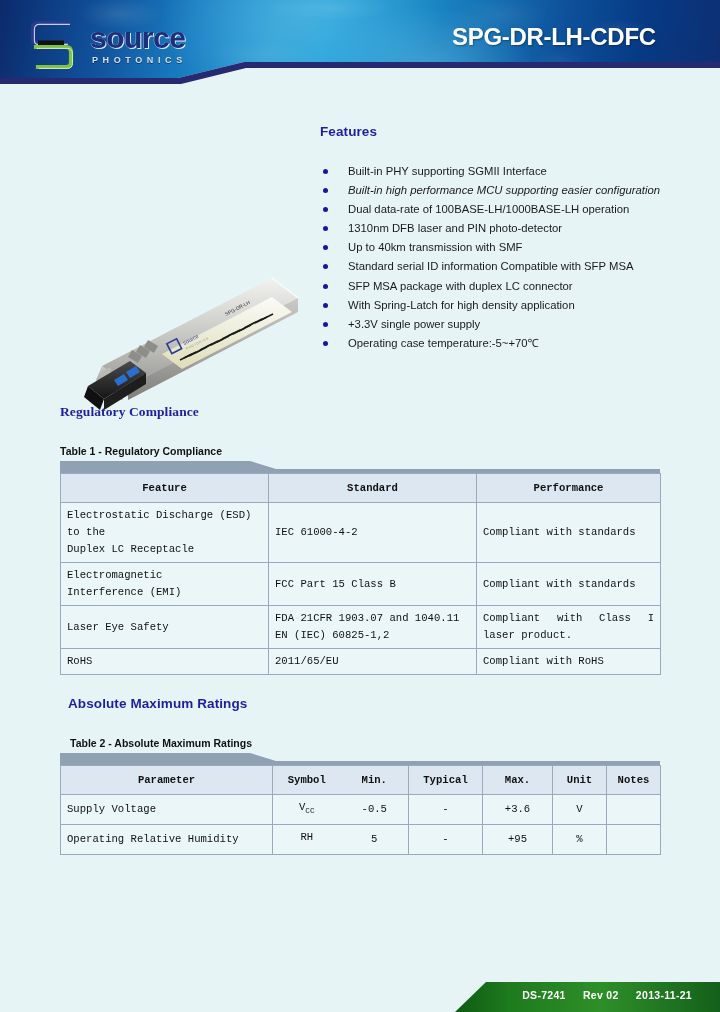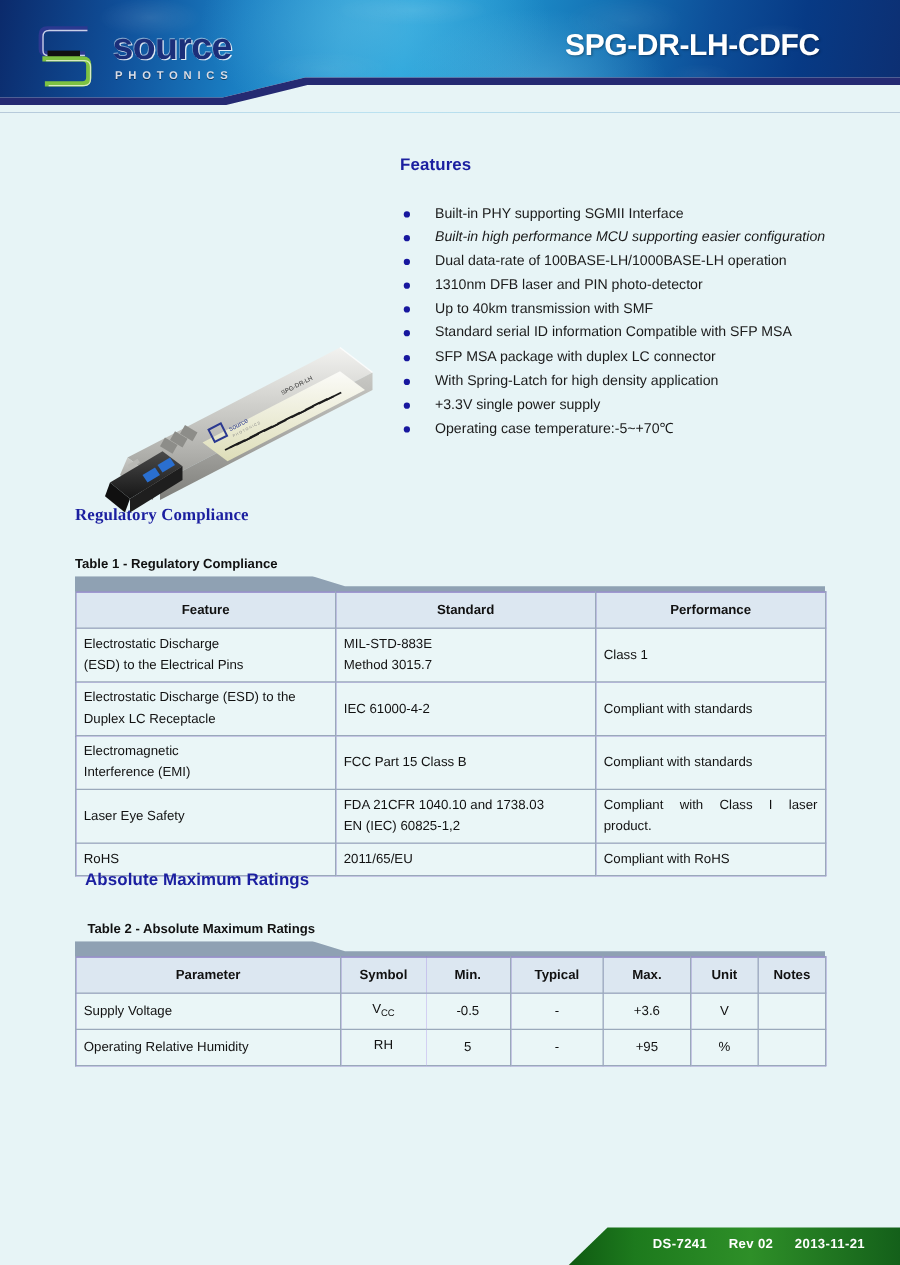--- a/index.html
+++ b/index.html
@@ -172,21 +172,22 @@
     display: block;
     width: 600px;
     height: 12px;
   }
 
   
   table.dt {
     border-collapse: collapse;
     width: 600px;
     table-layout: fixed;
-    background: #6d28d9;
+    background: #b91c1c;
+    font-family: Liberation Mono, monospace;
   }
   table.dt th, table.dt td {
     border: 1px solid #9aa9bb;
     font-size: 10.6px;
     color: #111111;
     vertical-align: middle;
   }
   table.dt th {
     background: #dce7f1;
     font-weight: bold;
@@ -392,49 +393,38 @@
       <thead>
         <tr>
           <th>Feature</th>
           <th>Standard</th>
           <th>Performance</th>
         </tr>
       </thead>
       <tbody>
         <tr>
           <td>
-            <span>Electrostatic Discharge</span><br>
-            <span>(ESD) to the Electrical Pins</span>
-          </td>
-          <td>
-            <span>MIL-STD-883E</span><br>
-            <span>Method 3015.7</span>
-          </td>
-          <td>Class 1</td>
-        </tr>
-        <tr>
-          <td>
             <span>Electrostatic Discharge (ESD) to the</span><br>
             <span>Duplex LC Receptacle</span>
           </td>
           <td>IEC 61000-4-2</td>
           <td>Compliant with standards</td>
         </tr>
         <tr>
           <td>
             <span>Electromagnetic</span><br>
             <span>Interference (EMI)</span>
           </td>
           <td>FCC Part 15 Class B</td>
           <td>Compliant with standards</td>
         </tr>
         <tr>
           <td>Laser Eye Safety</td>
           <td>
-            <span>FDA 21CFR 1040.10 and 1738.03</span><br>
+            <span>FDA 21CFR 1903.07 and 1040.11</span><br>
             <span>EN (IEC) 60825-1,2</span>
           </td>
           <td class="just">Compliant with Class I laser product.</td>
         </tr>
         <tr>
           <td>RoHS</td>
           <td>2011/65/EU</td>
           <td>Compliant with RoHS</td>
         </tr>
       </tbody>

